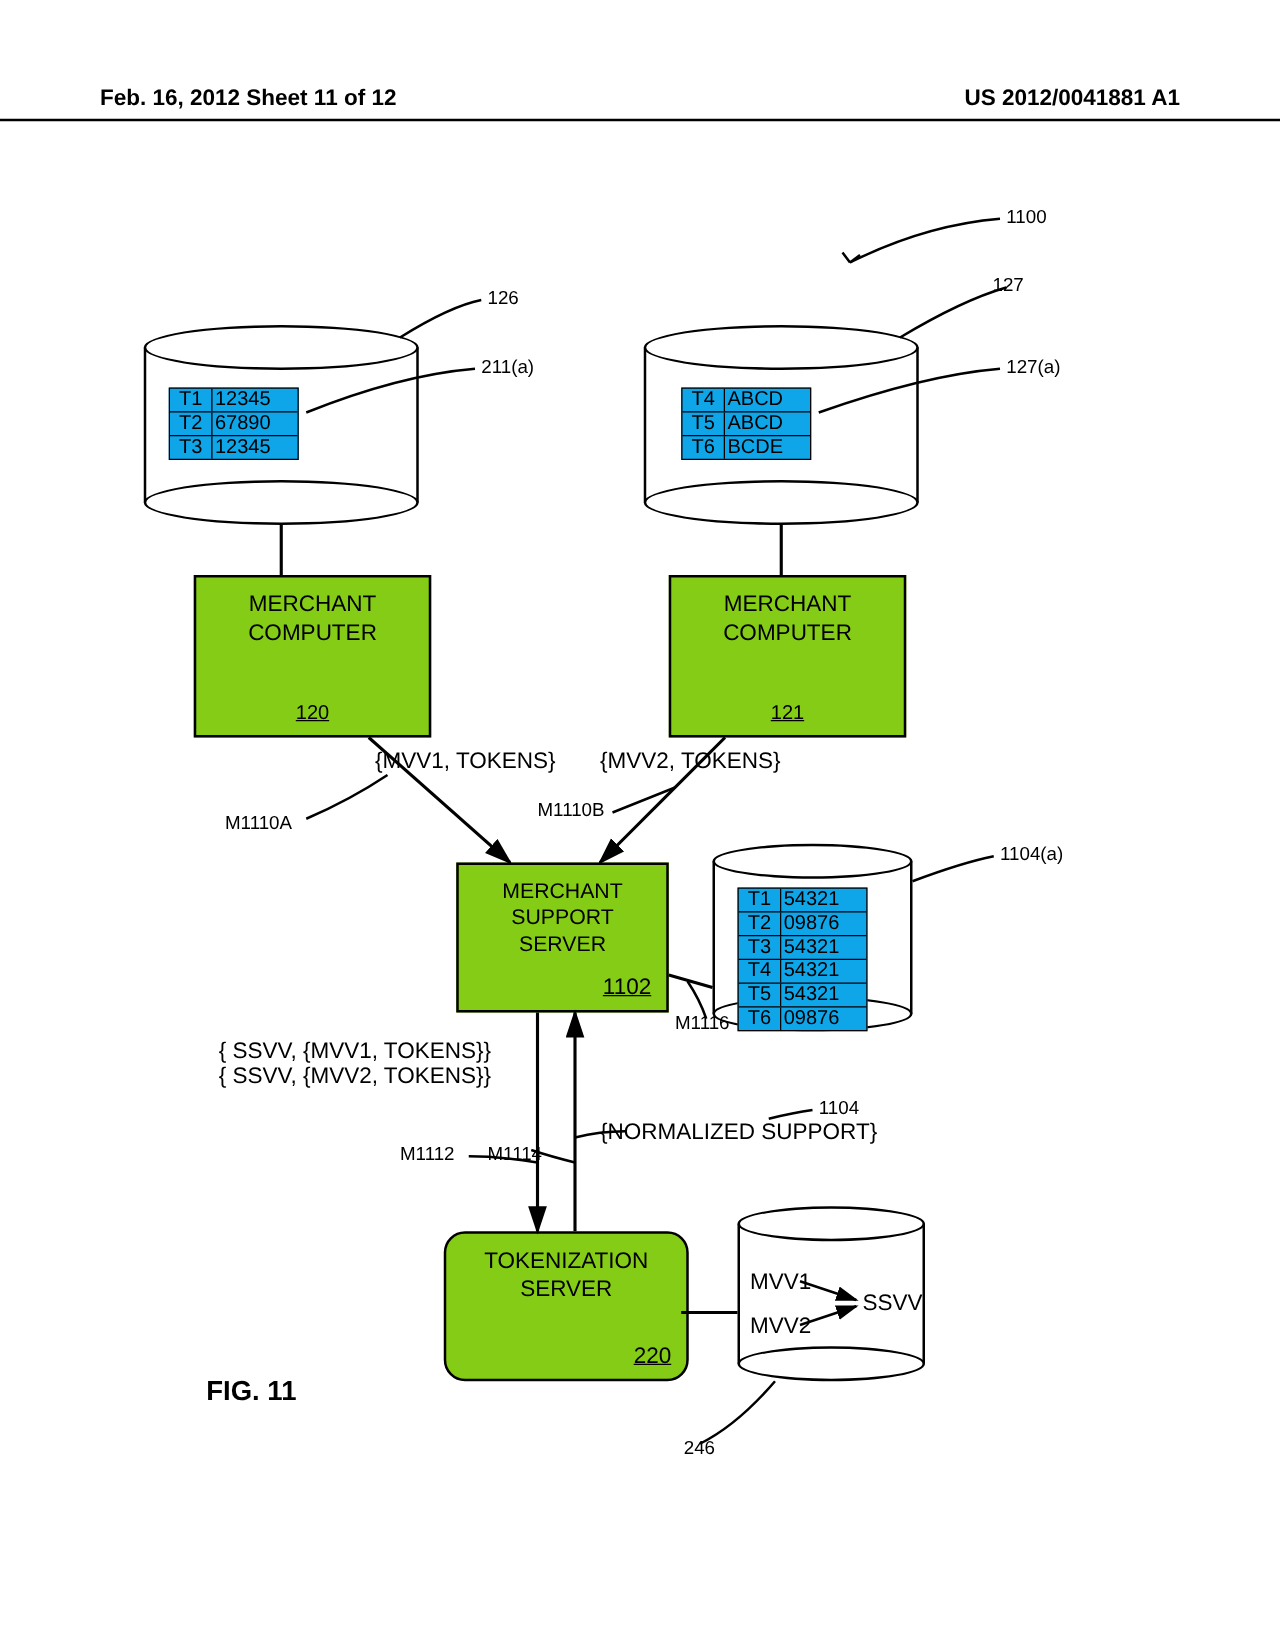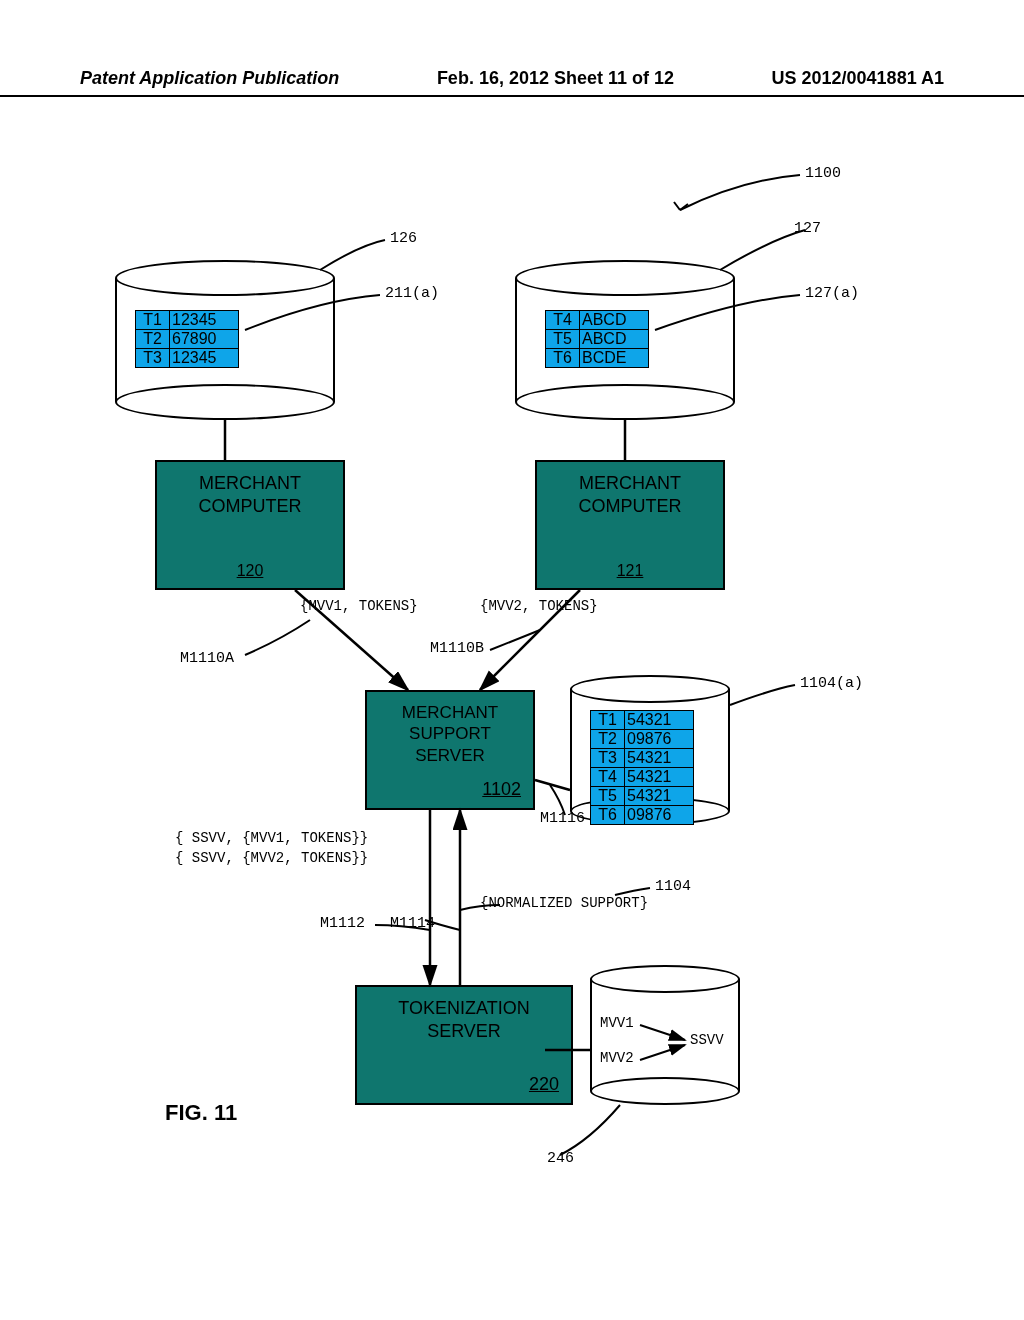--- a/index.html
+++ b/index.html
@@ -44,21 +44,21 @@
   .cyl-top, .cyl-bot {
     position: absolute;
     left: 0; right: 0;
     border: 2.5px solid #000;
     border-radius: 50%;
     background: #fff;
   }
   .box {
     position: absolute;
     border: 2.5px solid #000;
-    background: #0f766e;
+    background: #84cc16;
     text-align: center;
     font-size: 18px;
     font-weight: 400;
   }
   .box .label { margin-top: 10px; line-height: 1.25; }
   .box .ref {
     position: absolute;
     bottom: 8px;
     right: 12px;
     text-decoration: underline;
@@ -93,35 +93,33 @@
   svg.overlay {
     position: absolute;
     left: 0; top: 0;
     width: 900px;
     height: 1100px;
     pointer-events: none;
   }
   .lbl {
     position: absolute;
     font-size: 15px;
-    font-family: Liberation Mono, monospace;
-  }
-  .lbl-s { font-size: 14px; }
+  }
+  .lbl-s { font-size: 18px; }
   .fig-caption {
     position: absolute;
     font-size: 22px;
     font-weight: 700;
     text-align: center;
   }
 </style>
 </head>
 <body>
 
 <div class="header">
-  <span class="left">Patent Application Publication</span>
   <span>Feb. 16, 2012  Sheet 11 of 12</span>
   <span>US 2012/0041881 A1</span>
 </div>
 
 <div class="figure">
 
   <div class="cylinder" style="left:55px; top:130px; width:220px; height:160px;">
     <div class="cyl-body" style="top:18px; bottom:18px;"></div>
     <div class="cyl-bot" style="bottom:0; height:36px;"></div>
     <div class="cyl-top" style="top:0; height:36px;"></div>
@@ -205,21 +203,21 @@
     <div class="row">
         <div class="c1">T5</div>
         <div class="c2">54321</div>
       </div>
     <div class="row">
         <div class="c1">T6</div>
         <div class="c2">09876</div>
       </div>
   </div>
 
-  <div class="box" style="left:295px; top:855px; width:218px; height:120px;">
+  <div class="box" style="left:295px; top:855px; width:196px; height:120px;border-radius:17px;">
     <div class="label" style="white-space:pre-line;">TOKENIZATION
 SERVER</div>
     <div class="ref">220</div>
   </div>
 
   <div class="cylinder" style="left:530px; top:835px; width:150px; height:140px;">
     <div class="cyl-body" style="top:14px; bottom:14px;"></div>
     <div class="cyl-bot" style="bottom:0; height:28px;"></div>
     <div class="cyl-top" style="top:0; height:28px;"></div>
   </div>

